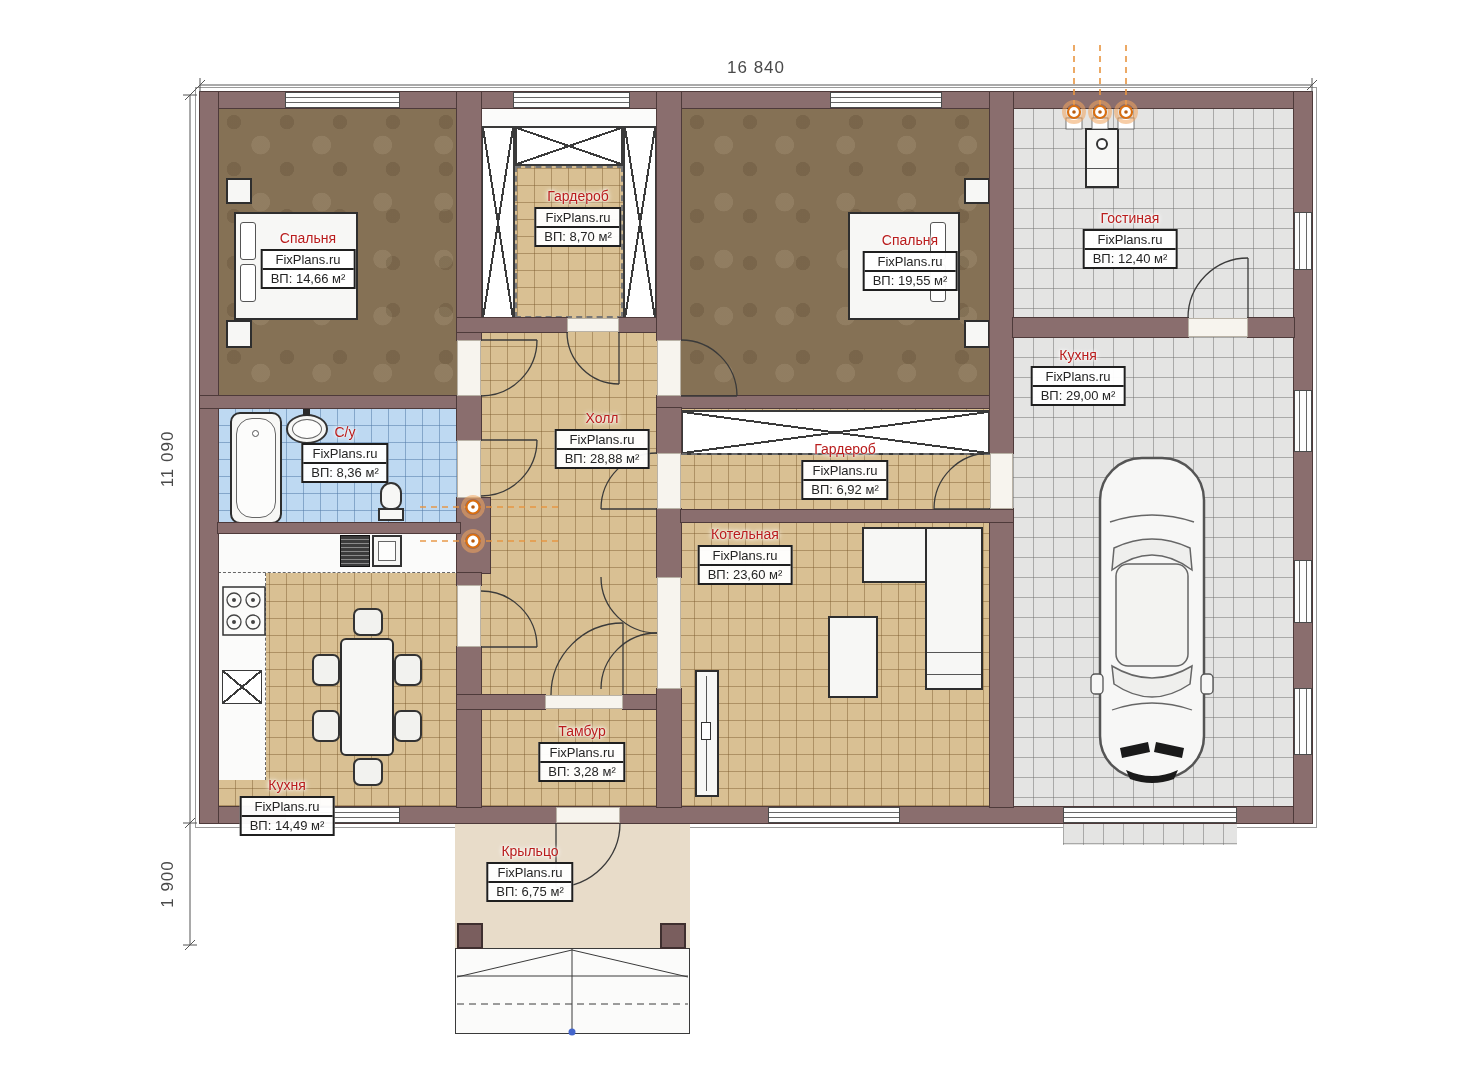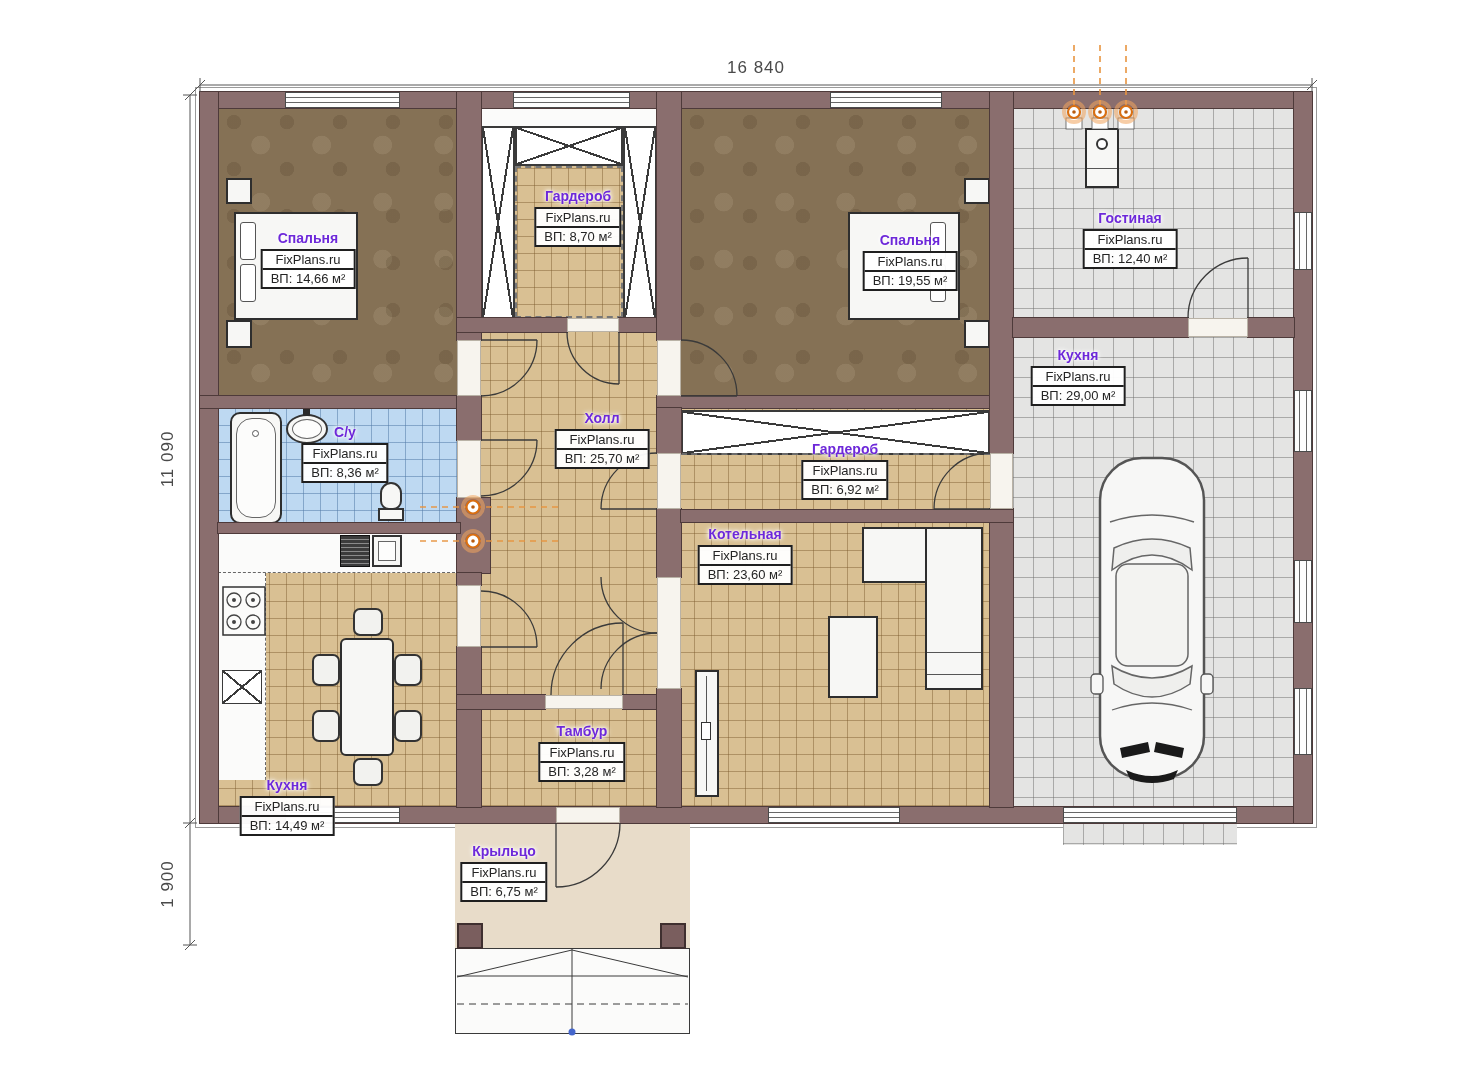--- a/index.html
+++ b/index.html
@@ -38,21 +38,21 @@
   .chair{background:#f2f2ef;border:2px solid #333;border-radius:7px;z-index:4;}
   .xbox{background:#fff;border:2px solid #3a3a3a;z-index:3;
     background-image:
       linear-gradient(to top right,transparent calc(50% - 1px),#3a3a3a calc(50% - 1px) calc(50% + 1px),transparent calc(50% + 1px)),
       linear-gradient(to bottom right,transparent calc(50% - 1px),#3a3a3a calc(50% - 1px) calc(50% + 1px),transparent calc(50% + 1px));}
   .sline{background:#555;z-index:4;}
   .dash-t{border-top:2px dashed #6b6b6b;z-index:4;}
   .contour{border:1px solid #9a9a9a;z-index:0;}
   
   .rlabel{position:absolute;transform:translateX(-50%);text-align:center;z-index:30;white-space:nowrap;}
-  .rname{font-weight:bold;font-size:14px;color:#6d28d9;margin-bottom:3px;
+  .rname{font-weight:normal;font-size:14px;color:#b91c1c;margin-bottom:3px;
          text-shadow:0 0 2px #fff,0 0 4px #fff,0 0 6px #fff;}
   .rbox{display:inline-block;background:rgba(255,255,255,.96);border:2px solid #1f1f1f;}
   .rbox .wm{padding:1px 8px;border-bottom:2px solid #1f1f1f;font-size:13px;color:#242424;}
   .rbox .ar{padding:1px 8px;font-size:13px;color:#242424;}
   .dim{position:absolute;font-size:17px;color:#4a4a4a;letter-spacing:1px;z-index:30;white-space:nowrap;}
   .dim-v{transform:translate(-50%,-50%) rotate(-90deg);}
   svg.overlay{position:absolute;left:0;top:0;z-index:20;pointer-events:none;}
 </style>
 </head>
 <body>
@@ -324,21 +324,21 @@
     <div class="rname">С/у</div>
     <div class="rbox">
       <div class="wm">FixPlans.ru</div>
       <div class="ar">ВП: 8,36 м²</div>
     </div>
   </div>
   <div class="rlabel" style="left:602px;top:410px">
     <div class="rname">Холл</div>
     <div class="rbox">
       <div class="wm">FixPlans.ru</div>
-      <div class="ar">ВП: 25,70 м²</div>
+      <div class="ar">ВП: 28,88 м²</div>
     </div>
   </div>
   <div class="rlabel" style="left:845px;top:441px">
     <div class="rname">Гардероб</div>
     <div class="rbox">
       <div class="wm">FixPlans.ru</div>
       <div class="ar">ВП: 6,92 м²</div>
     </div>
   </div>
   <div class="rlabel" style="left:745px;top:526px">
@@ -355,21 +355,21 @@
       <div class="ar">ВП: 14,49 м²</div>
     </div>
   </div>
   <div class="rlabel" style="left:582px;top:723px">
     <div class="rname">Тамбур</div>
     <div class="rbox">
       <div class="wm">FixPlans.ru</div>
       <div class="ar">ВП: 3,28 м²</div>
     </div>
   </div>
-  <div class="rlabel" style="left:504px;top:843px">
+  <div class="rlabel" style="left:530px;top:843px">
     <div class="rname">Крыльцо</div>
     <div class="rbox">
       <div class="wm">FixPlans.ru</div>
       <div class="ar">ВП: 6,75 м²</div>
     </div>
   </div>
 
   <div class="dim" style="left:756px;top:58px;transform:translateX(-50%)">16 840</div>
   <div class="dim dim-v" style="left:168px;top:459px">11 090</div>
   <div class="dim dim-v" style="left:168px;top:884px">1 900</div>

